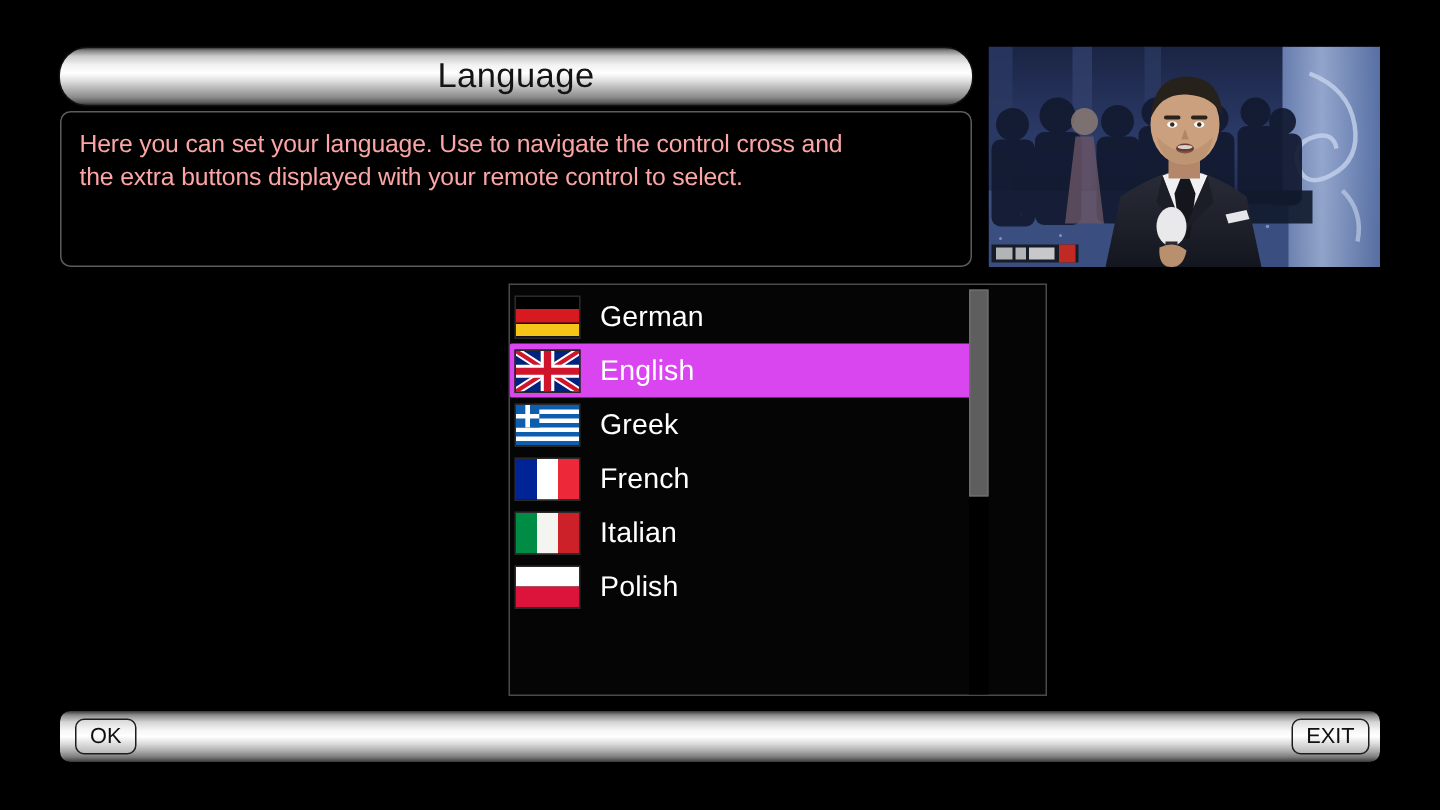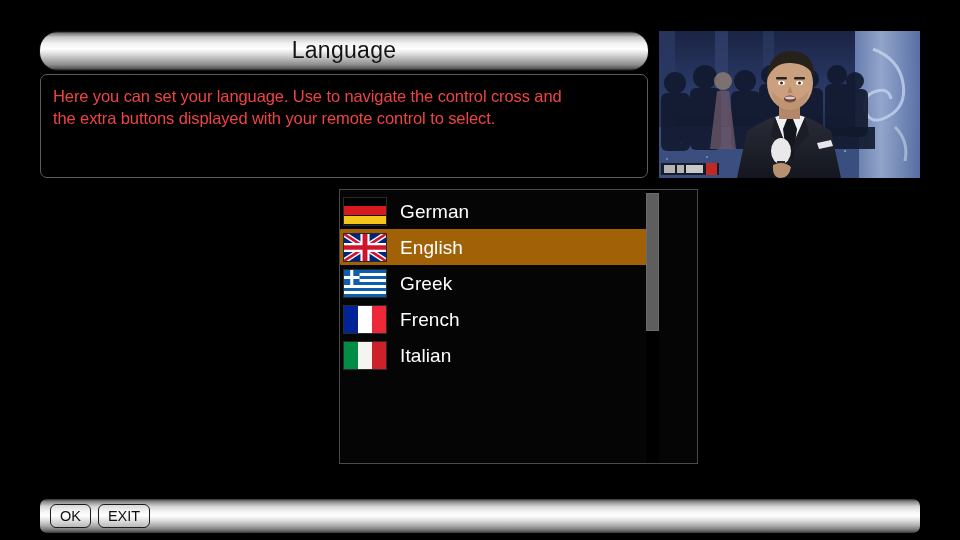--- a/index.html
+++ b/index.html
@@ -59,21 +59,21 @@
     top: 74px;
     width: 608px;
     height: 104px;
     box-sizing: border-box;
     border: 1px solid #5c5c5c;
     border-radius: 7px;
     background: #000;
     padding: 11px 13px 0 12px;
   }
   #info-text {
-    color: #ef4444;
+    color: #fca5a5;
     font-size: 16.5px;
     line-height: 1.32;
     letter-spacing: -0.1px;
     white-space: pre-line;
   }
 
   
   #video-preview {
     position: absolute;
     left: 659px;
@@ -103,21 +103,21 @@
     left: 0; top: 3px; right: 0;
   }
   .lang-row {
     height: 36px;
     display: flex;
     align-items: center;
     padding-left: 3px;
     box-sizing: border-box;
   }
   .lang-row.selected {
-    background: #a16207;
+    background: #d946ef;
     width: 315px;
     border-radius: 1px;
   }
   .flag {
     width: 44px;
     height: 29px;
     flex: 0 0 44px;
     position: relative;
     overflow: hidden;
     border: 1px solid #2a2a2a;
@@ -154,38 +154,39 @@
     height: 138px;
     background: #5e5e5e;
     border: 1px solid #6c6c6c;
     box-sizing: border-box;
   }
 
   
   #bottom-bar {
     position: absolute;
     left: 40px;
-    top: 499px;
+    top: 474px;
     width: 880px;
     height: 34px;
     border-radius: 7px;
     background: linear-gradient(to bottom,
         #353535 0%,
         #8c8c8c 8%,
         #d4d4d4 22%,
         #f6f6f6 38%,
         #ffffff 50%,
         #dcdcdc 64%,
         #aeaeae 78%,
         #7d7d7d 90%,
         #3a3a3a 100%);
     display: flex;
     align-items: center;
     padding-left: 10px;
     box-sizing: border-box;
+    justify-content: space-between;
   }
   .softkey {
     height: 24px;
     min-width: 40px;
     padding: 0 9px;
     margin-right: 7px;
     border: 1.5px solid #1d1d1d;
     border-radius: 6px;
     background: linear-gradient(to bottom,
         #d8d8d8 0%, #f4f4f4 28%, #ffffff 48%, #e0e0e0 70%, #b8b8b8 100%);
@@ -387,20 +388,27 @@
 
       <div class="lang-row">
         <span class="flag">
           <span class="vt" style="left:0;width:33.33%;background:#008c45"></span>
           <span class="vt" style="left:33.33%;width:33.34%;background:#f4f5f0"></span>
           <span class="vt" style="left:66.67%;width:33.33%;background:#cd212a"></span>
         </span>
         <span class="lang-label">Italian</span>
       </div>
 
+      <div class="lang-row">
+        <span class="flag">
+          <span class="st" style="top:0;height:50%;background:#ffffff"></span>
+          <span class="st" style="top:50%;height:50%;background:#dc143c"></span>
+        </span>
+        <span class="lang-label">Polish</span>
+      </div>
 
 
     </div>
   </div>
 
   <div id="scroll-track">
     <div id="scroll-thumb"></div>
   </div>
 
   <div id="bottom-bar">

